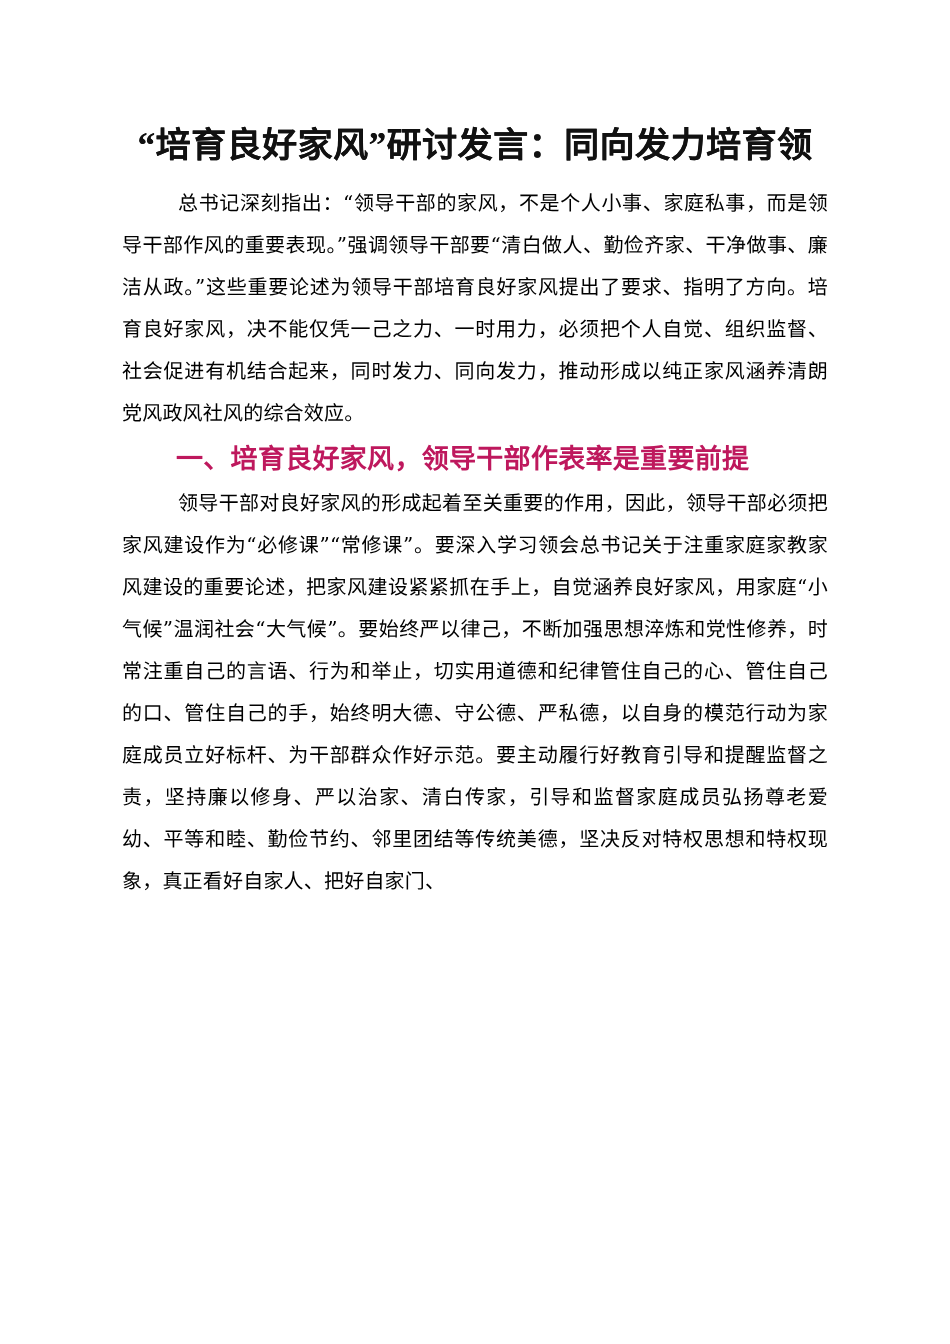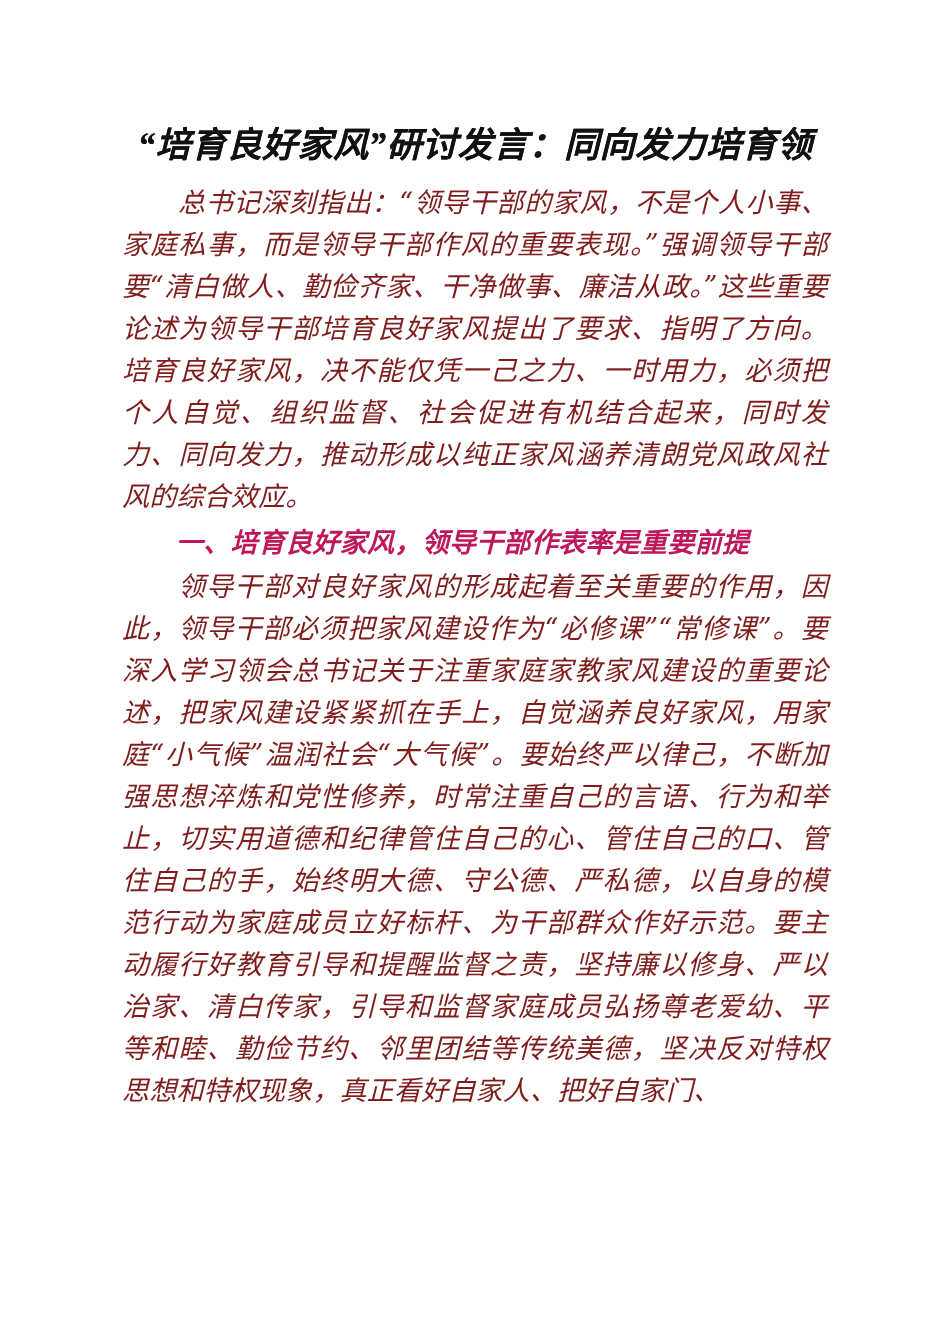--- a/index.html
+++ b/index.html
@@ -17,21 +17,20 @@
     -webkit-font-smoothing: antialiased;
   }
 
   .page {
     position: relative;
     width: 950px;
     height: 1344px;
     box-sizing: border-box;
     padding: 1px;
     background: #ffffff;
-    font-style: italic;
   }
 
   .content {
     position: absolute;
     left: 122px;
     top: 122px;
     width: 706px;
   }
 
   
@@ -55,28 +54,28 @@
     line-height: 42px;
     text-indent: 54px;
     margin: 4px 0 2px 0;
     letter-spacing: 0.3px;
     color: #be185d;
   }
 
   
   .body-para {
     font-family: "DejaVu Serif", "Liberation Serif", serif;
-    font-size: 27px;
+    font-size: 20px;
     line-height: 42px;
     text-align: justify;
     text-align-last: left;
     text-indent: 56px;
     margin: 0;
     letter-spacing: 0.2px;
-    color: #7f1d1d;
+    color: #000000;
     word-break: break-all;
   }
 </style>
 </head>
 <body>
 
 <div class="page">
   <div class="content">
 
     <h1 class="doc-title">

